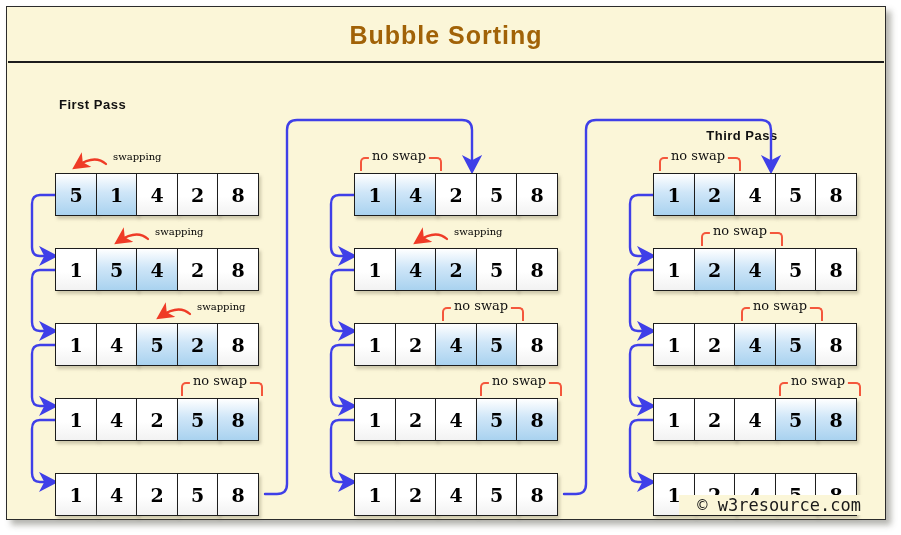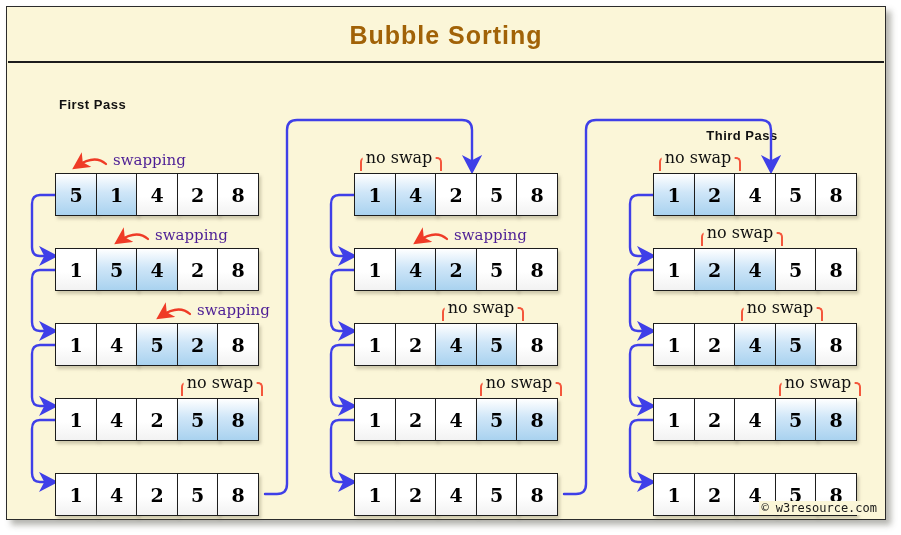--- a/index.html
+++ b/index.html
@@ -25,30 +25,30 @@
         background:linear-gradient(180deg,#ffffff 0%,#ffffff 55%,#f2f2f2 100%);
         display:flex;align-items:center;justify-content:center;
         font-family:"DejaVu Serif",serif;font-size:19px;font-weight:bold;color:#000;
         box-shadow:2px 3px 3px rgba(120,115,90,.35);}
   .cell.hl{background:linear-gradient(180deg,#ffffff 0%,#cfe6f8 45%,#a9d2ef 100%);}
   .noswap-wrap{position:absolute;}
   .noswap-wrap .bracket{position:absolute;left:0;top:9px;height:12px;
        border:2.2px solid #f4573c;border-bottom:none;border-radius:5px 5px 0 0;}
   .noswap-wrap .txt{position:absolute;top:0;left:50%;transform:translateX(-50%);
        background:#fbf6d8;padding:0 3px;font-family:"DejaVu Serif",serif;
-       font-size:16px;color:#111;white-space:nowrap;}
-
-  .swaplabel{position:absolute;font-family:"DejaVu Serif",serif;font-size:15px;color:#4c1d95;}
+       font-size:13px;color:#111;white-space:nowrap;}
+
+  .swaplabel{position:absolute;font-family:"DejaVu Serif",serif;font-size:10px;color:#000000;}
 
   svg.layer{position:absolute;left:0;top:0;width:878px;height:512px;
             pointer-events:none;overflow:visible;}
 
   #watermark{position:absolute;right:6px;bottom:4px;
-             font-family:"DejaVu Sans Mono",monospace;font-size:12px;color:#1a1a1a;
-             background:#fbf6d8;padding:0 2px;}
+             font-family:"DejaVu Sans Mono",monospace;font-size:17px;color:#1a1a1a;
+             background:#fbf6d8;padding:0 18px;}
 </style>
 </head>
 <body>
 
 <div id="frame">
 
   <div id="title">Bubble  Sorting</div>
   <div id="title-rule"></div>
 
   <div class="pass-label" style="left:52px;top:90px;width:220px;text-align:left;">First  Pass</div>

